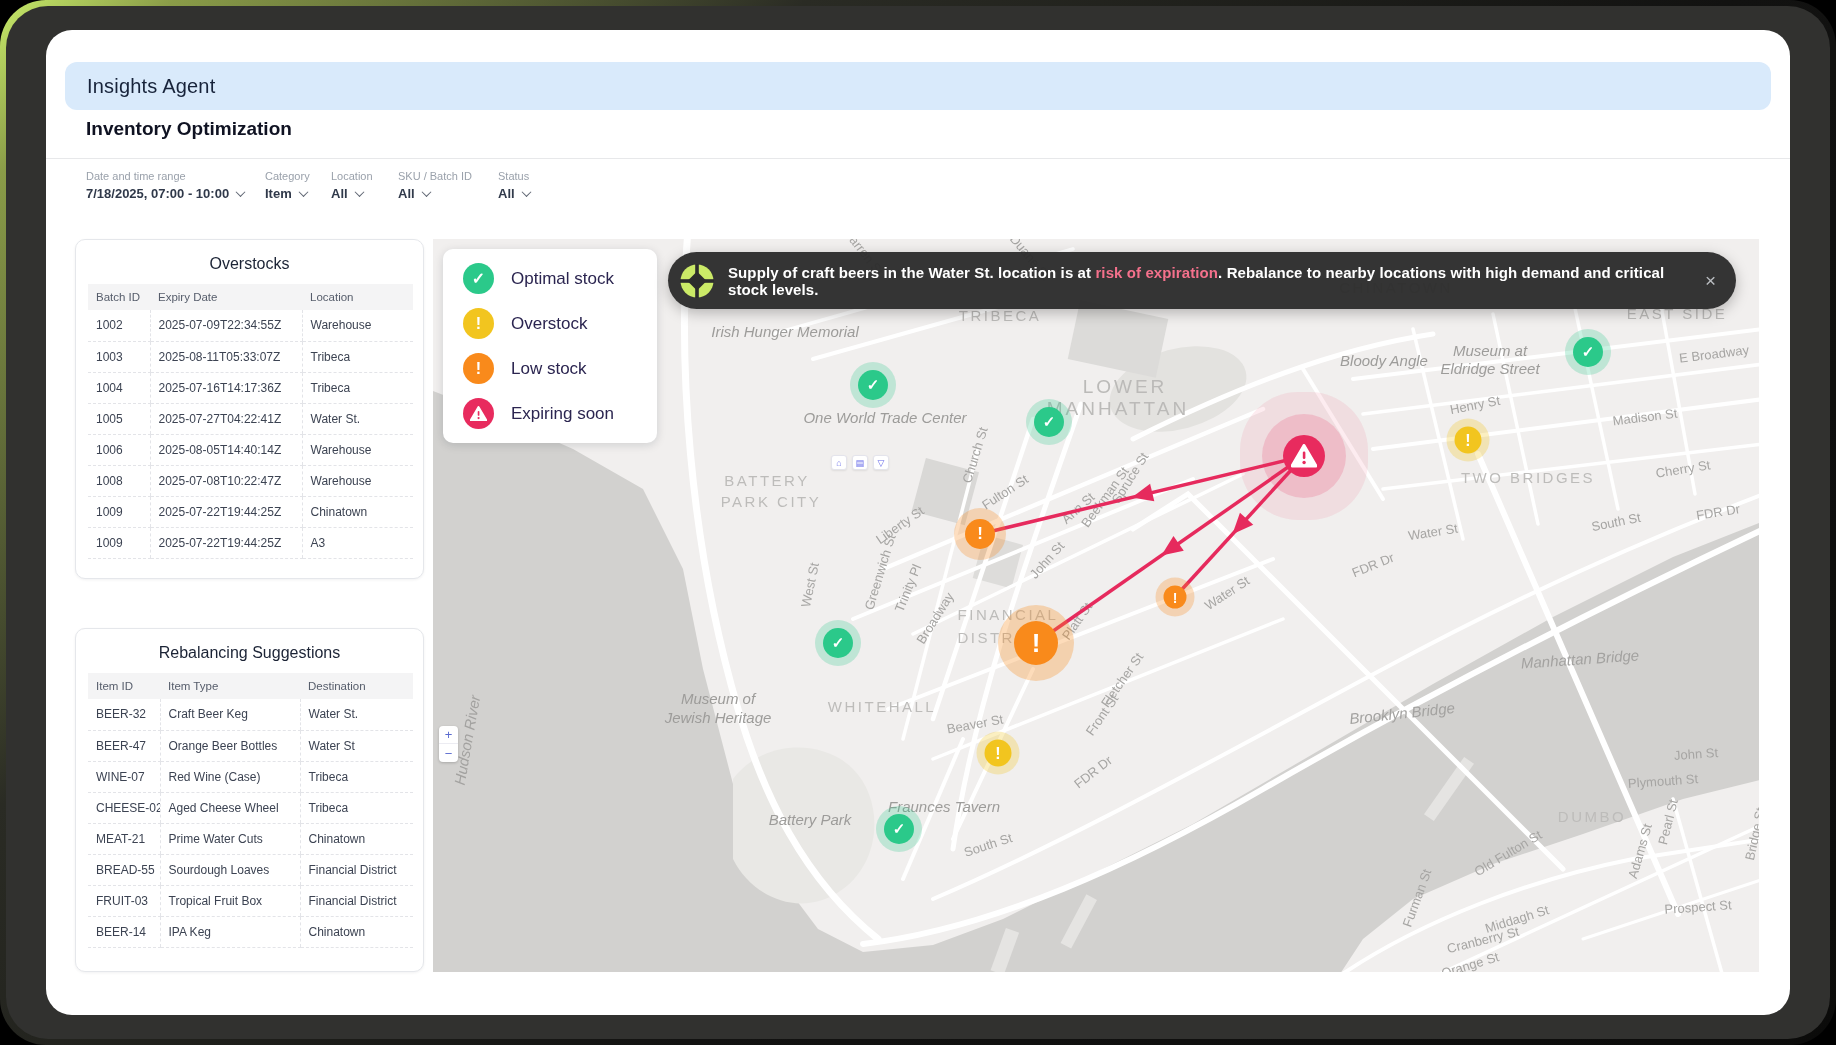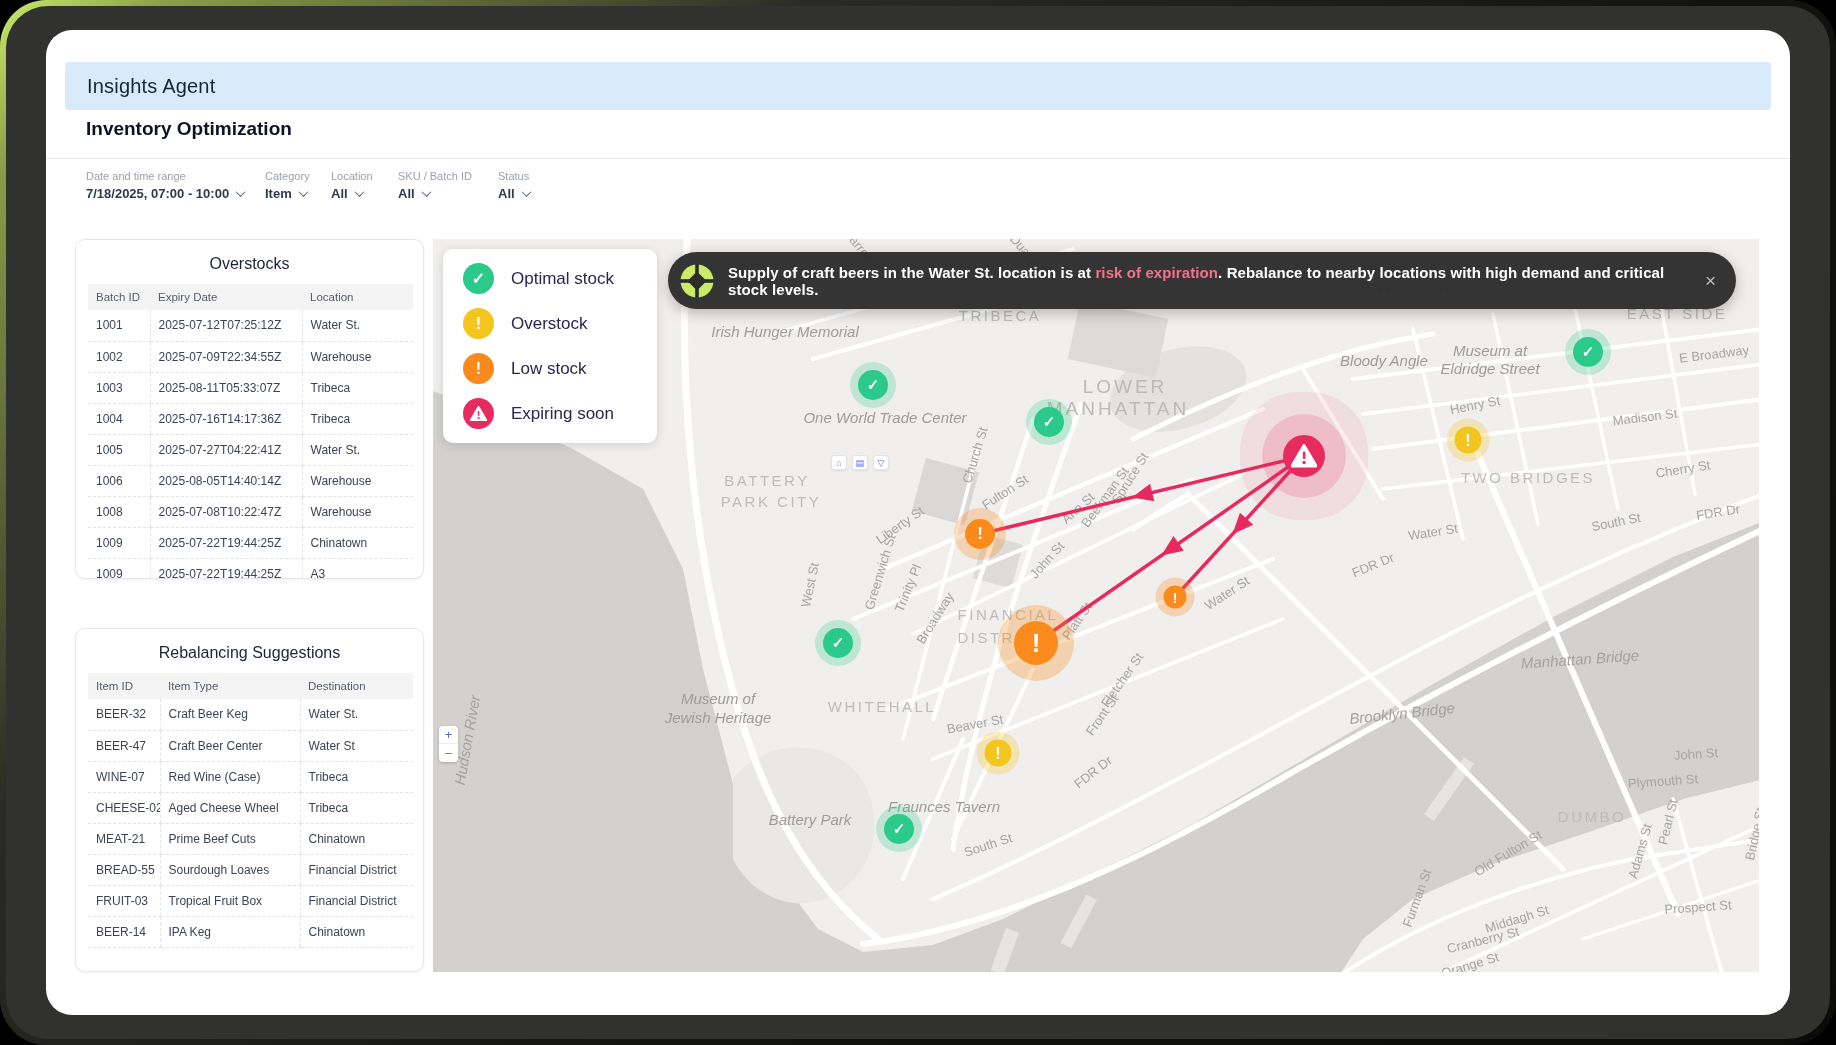--- a/index.html
+++ b/index.html
@@ -4,21 +4,21 @@
 <style>
   html,body{margin:0;padding:0;background:#000;}
   *{box-sizing:border-box;font-family:"Liberation Sans",sans-serif;}
   #stage{position:relative;width:1836px;height:1045px;overflow:hidden;}
   .frame{position:absolute;inset:0;border-radius:46px;
     background:linear-gradient(135deg,#c7ea69 0%,#8a9c48 6%,#2a2b24 28%,#121211 60%,#0b0b0a 100%);}
   .bezel{position:absolute;inset:6px;border-radius:42px;background:#31312f;}
   .screen{position:absolute;left:46px;top:30px;width:1744px;height:985px;background:#fff;border-radius:26px;overflow:hidden;}
 
   
-  .appbar{position:absolute;left:19px;top:32px;width:1706px;height:48px;background:#d9eafb;border-radius:4px;
+  .appbar{position:absolute;left:19px;top:32px;width:1706px;height:48px;background:#d9eafb;border-radius:12px;
     display:flex;align-items:center;padding-left:22px;font-size:20px;color:#17233a;font-weight:500;letter-spacing:.2px;}
   .pagetitle{position:absolute;left:40px;top:88px;font-size:19px;font-weight:700;color:#0f1222;}
   .rule{position:absolute;left:0;top:128px;width:100%;height:1px;background:#e7e8ea;}
 
   
   #filters{position:absolute;left:40px;top:140px;height:40px;}
   .filter{position:absolute;top:0;cursor:pointer;}
   .filter .flabel{font-size:11px;color:#9aa1ab;margin-bottom:4px;white-space:nowrap;}
   .filter .fvalue{font-size:13px;color:#30394a;font-weight:700;white-space:nowrap;display:flex;align-items:center;}
   .chev{width:7px;height:7px;border-right:1.5px solid #5f6673;border-bottom:1.5px solid #5f6673;
@@ -130,25 +130,20 @@
             </colgroup>
             <thead>
               <tr>
                 <td>Batch ID</td>
                 <td>Expiry Date</td>
                 <td>Location</td>
               </tr>
             </thead>
             <tbody>
               <tr>
-                <td>1001</td>
-                <td>2025-07-12T07:25:12Z</td>
-                <td>Water St.</td>
-              </tr>
-              <tr>
                 <td>1002</td>
                 <td>2025-07-09T22:34:55Z</td>
                 <td>Warehouse</td>
               </tr>
               <tr>
                 <td>1003</td>
                 <td>2025-08-11T05:33:07Z</td>
                 <td>Tribeca</td>
               </tr>
               <tr>
@@ -203,36 +198,36 @@
               </tr>
             </thead>
             <tbody>
               <tr>
                 <td>BEER-32</td>
                 <td>Craft Beer Keg</td>
                 <td>Water St.</td>
               </tr>
               <tr>
                 <td>BEER-47</td>
-                <td>Craft Beer Center</td>
+                <td>Orange Beer Bottles</td>
                 <td>Water St</td>
               </tr>
               <tr>
                 <td>WINE-07</td>
                 <td>Red Wine (Case)</td>
                 <td>Tribeca</td>
               </tr>
               <tr>
                 <td>CHEESE-02</td>
                 <td>Aged Cheese Wheel</td>
                 <td>Tribeca</td>
               </tr>
               <tr>
                 <td>MEAT-21</td>
-                <td>Prime Beef Cuts</td>
+                <td>Prime Water Cuts</td>
                 <td>Chinatown</td>
               </tr>
               <tr>
                 <td>BREAD-55</td>
                 <td>Sourdough Loaves</td>
                 <td>Financial District</td>
               </tr>
               <tr>
                 <td>FRUIT-03</td>
                 <td>Tropical Fruit Box</td>

